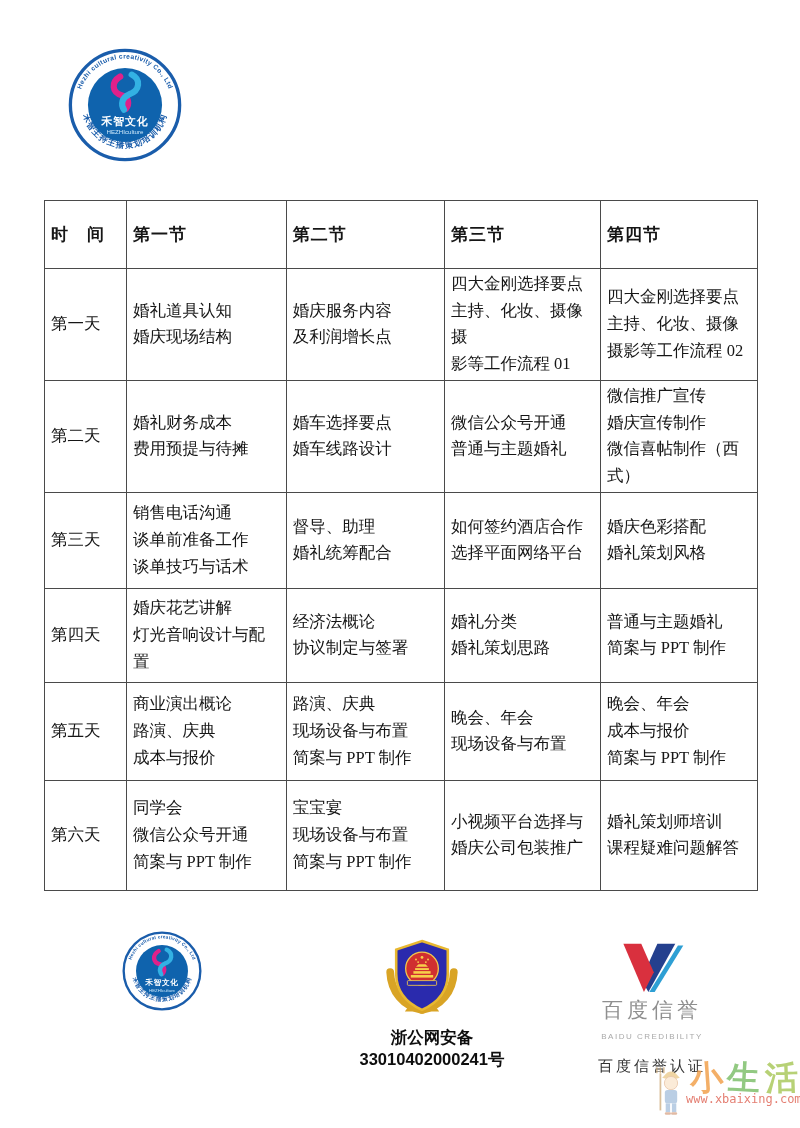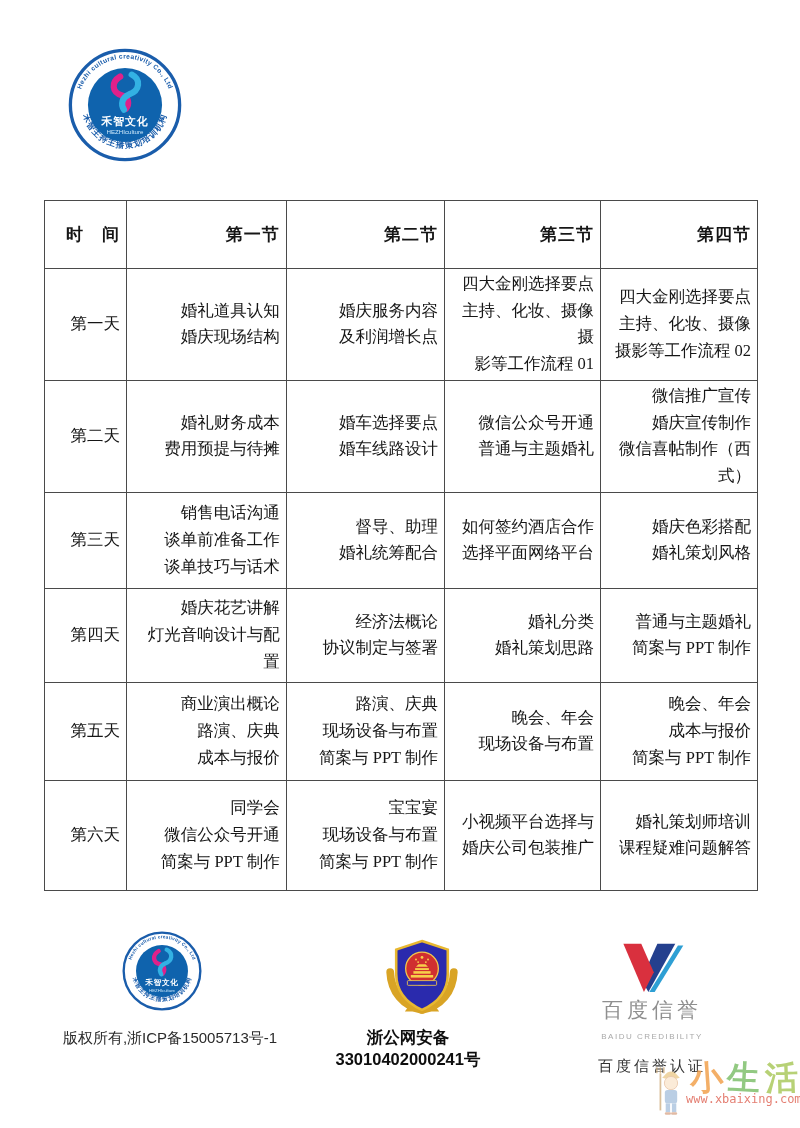--- a/index.html
+++ b/index.html
@@ -8,40 +8,40 @@
 
   
   .header-logo{position:absolute;left:68px;top:48px;width:114px;height:114px;}
   .page-title{position:absolute;left:180px;top:82px;width:598px;text-align:center;
       font-size:52px;font-weight:900;color:#000;letter-spacing:3px;white-space:nowrap;
       font-family:"Liberation Sans","DejaVu Sans",sans-serif;}
 
   
   .table-wrap{position:absolute;left:44px;top:200px;width:714px;}
   table.schedule{border-collapse:collapse;width:100%;table-layout:fixed;}
-  table.schedule td,table.schedule th{border:1px solid #4a4a4a;text-align:right;vertical-align:middle;
+  table.schedule td,table.schedule th{border:1px solid #4a4a4a;text-align:left;vertical-align:middle;
       font-family:"Liberation Serif","DejaVu Serif",serif;color:#161616;
       white-space:pre-line;line-height:1.62;padding:2px 6px;}
   table.schedule th{font-size:17px;font-weight:bold;letter-spacing:1px;}
   table.schedule td{font-size:16.5px;}
   td.day-cell{font-weight:normal;font-size:17px;}
   tr.h-head{height:68px;} tr.r1{height:104px;} tr.r2{height:90px;} tr.r3{height:96px;}
   tr.r4{height:94px;} tr.r5{height:98px;} tr.r6{height:110px;}
 
   
   .footer-logo{position:absolute;left:122px;top:931px;width:80px;height:80px;}
   .police-badge{position:absolute;left:378px;top:929px;width:88px;height:86px;}
   .baidu-block{position:absolute;left:588px;top:940px;width:128px;text-align:center;}
   .baidu-v{display:block;margin:0 auto;}
   .baidu-cn{font-size:21px;color:#8f8f8f;letter-spacing:4px;margin-top:2px;}
   .baidu-en{font-size:8px;color:#a9a9a9;letter-spacing:1.5px;margin-top:8px;}
   .baidu-cert{font-size:15px;color:#333;letter-spacing:3px;margin-top:16px;font-weight:400;}
   .icp-text{position:absolute;left:44px;top:1029px;width:252px;text-align:center;
       font-size:15px;color:#2a2a2a;}
-  .police-text{position:absolute;left:304px;top:1027px;width:208px;text-align:center;
+  .police-text{position:absolute;left:328px;top:1027px;width:208px;text-align:center;
       font-size:16.5px;font-weight:bold;color:#0e0e0e;}
 
   
   .watermark{position:absolute;left:656px;top:1060px;width:142px;opacity:.85;}
   .wm-row{display:flex;align-items:flex-start;}
   .wm-mascot{flex:0 0 auto;margin-top:2px;}
   .wm-texts{flex:1;}
   .wm-chars{display:flex;justify-content:space-between;padding:0 4px;}
   .wm-chars span{font-size:33px;font-weight:bold;line-height:1.1;
       font-family:"Liberation Sans","DejaVu Sans",sans-serif;}
@@ -214,21 +214,20 @@
     <svg class="baidu-v" width="68" height="54" viewBox="0 0 76 60" xmlns="http://www.w3.org/2000/svg">
       <polygon points="44,4 64,4 34,58 26,44" fill="#24408e"></polygon>
       <polygon points="6,4 26,4 40,36 29,58" fill="#d9303e"></polygon>
       <polygon points="67,6 73,6 41,58 35,58" fill="#2e9fd4"></polygon>
     </svg>
     <div class="baidu-cn">百度信誉</div>
     <div class="baidu-en">BAIDU CREDIBILITY</div>
     <div class="baidu-cert">百度信誉认证</div>
   </div>
 
-  <div class="icp-text">版权所有,浙ICP备15005713号-1</div>
   <div class="police-text">浙公网安备 33010402000241号</div>
 
   <div class="watermark">
     <div class="wm-row">
       <svg class="wm-mascot" width="30" height="58" viewBox="0 0 34 60" xmlns="http://www.w3.org/2000/svg" opacity="0.8">
         <line x1="5" y1="10" x2="5" y2="52" stroke="#c9a26b" stroke-width="2"></line>
         <path d="M1 10 L1 3 M5 10 L5 3 M9 10 L9 3" stroke="#c9a26b" stroke-width="1.6" fill="none"></path>
         <path d="M9 13 Q17 3 25 13 L27 15 Q17 19 7 15 Z" fill="#e8c27a"></path>
         <circle cx="17" cy="21" r="7.5" fill="#fbe3c6" stroke="#e0b089" stroke-width="1"></circle>
         <rect x="10" y="29" width="14" height="15" rx="3" fill="#9ab7d8"></rect>

